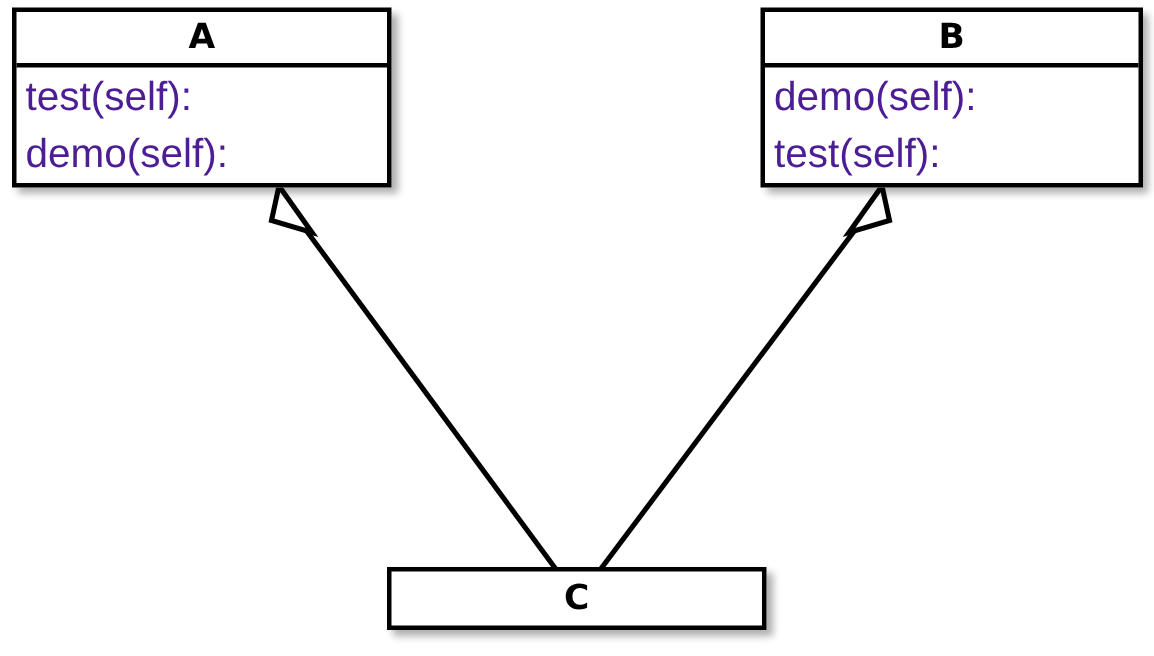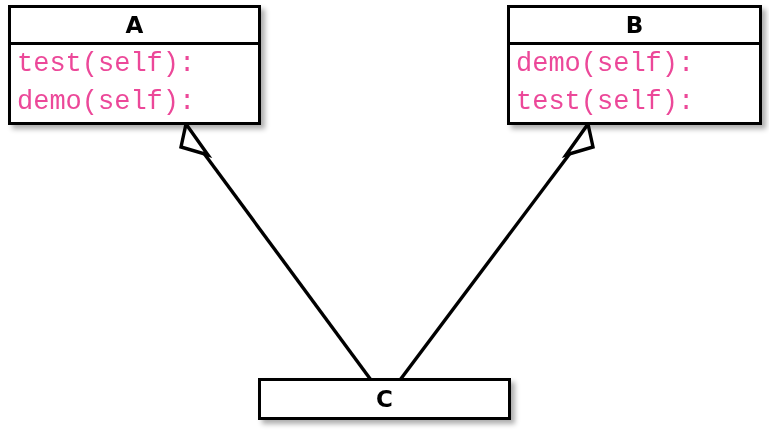--- a/index.html
+++ b/index.html
@@ -56,25 +56,25 @@
     justify-content: center;
   }
 
   .class-members {
     box-sizing: border-box;
     border-top: 3px solid #000000;
     padding: 0px 4px 2px 6px;
   }
 
   .member-row {
-    font-family: Liberation Mono, monospace;
+    font-family: Liberation Sans, sans-serif;
     font-size: 27px;
     line-height: 38px;
     letter-spacing: 0px;
-    color: #ec4899;
+    color: #4c1d95;
     white-space: pre;
     text-align: left;
   }
 
   
   #class-a {
     left: 8px;
     top: 5px;
     width: 253px;
     height: 120px;

